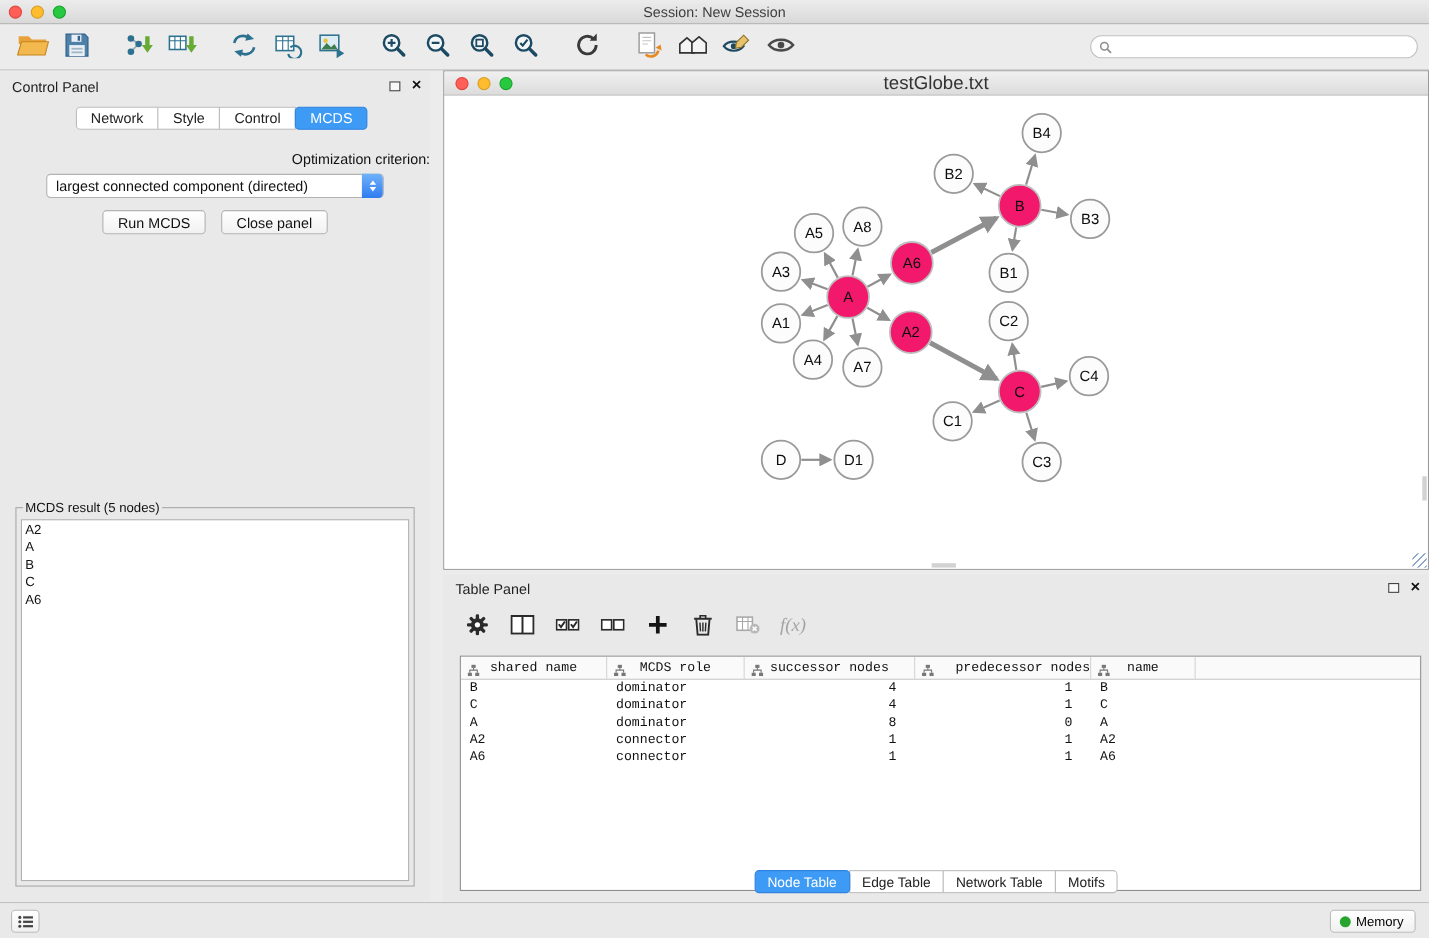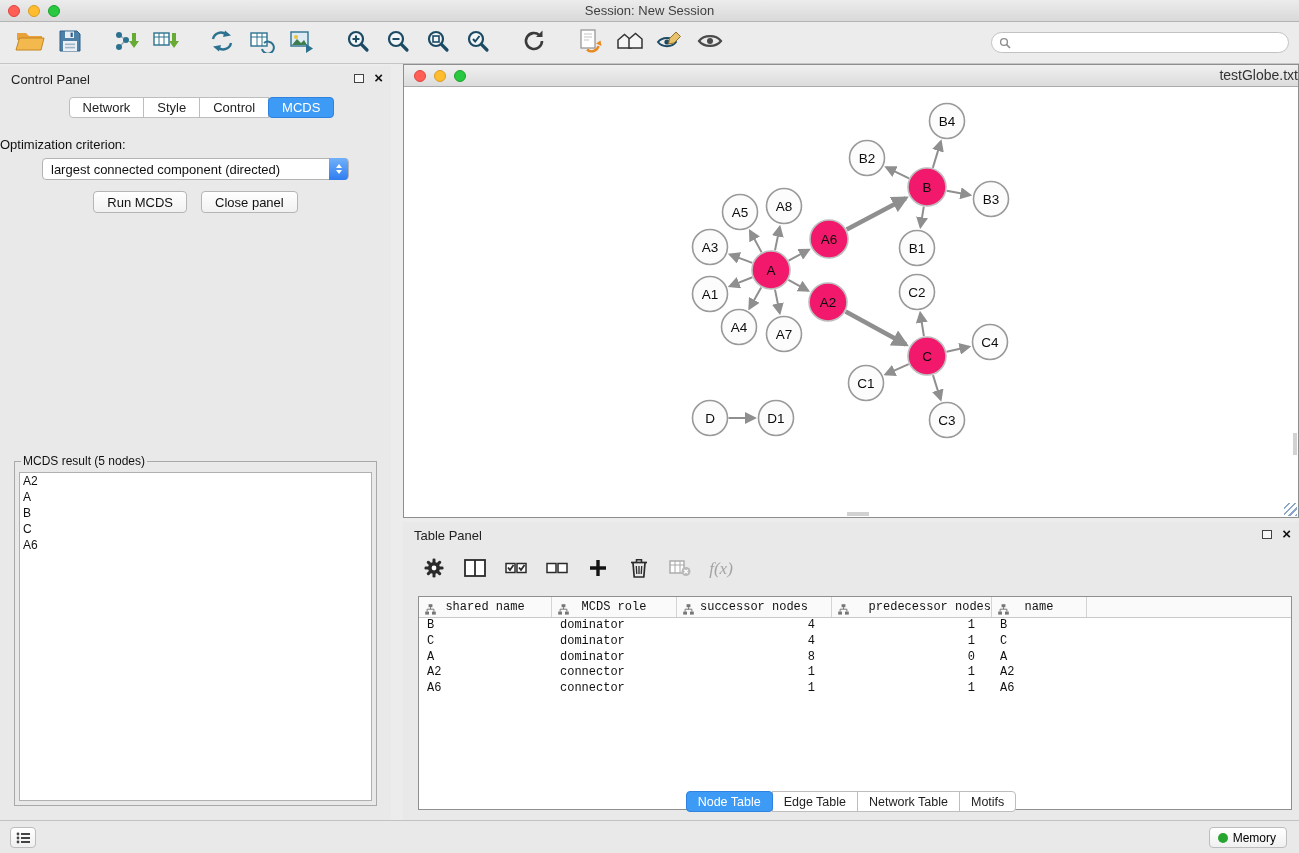--- a/index.html
+++ b/index.html
@@ -36,21 +36,21 @@
   .close-ic { font-size:15px; font-weight:bold; color:#111; line-height:14px; }
 
   
   .control-panel { position:absolute; left:0; top:66px; width:391px; height:754px; background:#e9e9e9; }
   .cp-tabs { position:absolute; top:31px; left:12px; right:0; display:flex; justify-content:center; }
   .cp-tab { padding:2px 13px; height:21px; background:#fff; border:1px solid #bdbdbd; margin-left:-1px;
     font-size:13px; line-height:16px; color:#222; }
   .cp-tab:first-child { border-radius:4px 0 0 4px; margin-left:0; }
   .cp-tab:last-child { border-radius:0 4px 4px 0; }
   .cp-tab.active { background:var(--accent,#3e9bf5); color:#fff; border-color:#2f82e0; border-radius:4px; position:relative; z-index:1; }
-  .opt-label { position:absolute; top:71px; left:0; right:0; text-align:left; font-size:13px; color:#111; }
+  .opt-label { position:absolute; top:71px; left:0; right:0; text-align:right; font-size:13px; color:#111; }
   .mac-select { position:absolute; top:92px; left:42px; width:307px; height:22px; background:#fff;
     border:1px solid #b3b3b3; border-radius:4px; font-size:13px; }
   .mac-select .sel-text { position:absolute; left:8px; top:3px; white-space:nowrap; }
   .mac-select .stepper { position:absolute; right:0; top:-1px; bottom:-1px; width:19px;
     background:linear-gradient(#71b1fb,#2e7cf0); border-radius:0 4px 4px 0; display:flex;
     flex-direction:column; align-items:center; justify-content:center; gap:2px; }
   .tri-up { width:0; height:0; border-left:3.5px solid transparent; border-right:3.5px solid transparent; border-bottom:4.5px solid #fff; }
   .tri-down { width:0; height:0; border-left:3.5px solid transparent; border-right:3.5px solid transparent; border-top:4.5px solid #fff; }
   .cp-buttons { position:absolute; top:125px; left:0; right:0; display:flex; justify-content:center; gap:14px; }
   .mac-btn { height:22px; padding:0 13px; background:linear-gradient(#ffffff,#f1f1f1);
@@ -60,21 +60,21 @@
   .result-box legend { font-size:12px; color:#111; padding:0 2px; margin-left:2px; }
   .mcds-list { width:100%; height:100%; background:#fff; border:1px solid #b0b0b0; overflow:hidden; }
   .mcds-item { font-size:12px; height:16px; line-height:16px; padding-left:3px; }
 
   
   .net-window { position:absolute; left:403px; top:64px; width:896px; height:454px;
     border:1px solid #8e8e8e; background:#fff; }
   .nw-titlebar { position:relative; height:22px; background:linear-gradient(#f0f0f0,#dcdcdc); border-bottom:1px solid #ababab; }
   .nw-traffic { position:absolute; left:10px; top:5px; display:flex; gap:8px; }
   .nw-traffic .tl { width:12px; height:12px; }
-  .nw-title { text-align:right; line-height:21px; font-size:14px; color:#333; }
+  .nw-title { text-align:center; line-height:21px; font-size:17px; color:#333; }
   .nw-canvas { position:relative; width:100%; height:430px; background:#fff; overflow:hidden; }
   .edge { stroke:#8f8f8f; stroke-width:2; }
   .edge.thick { stroke-width:4.5; }
   .node { fill:#fcfcfc; stroke:#9a9a9a; stroke-width:1.6; }
   .node.mcds { fill:var(--mcds,#f2186c); stroke:#bdbdbd; }
   .node-label { font-family:"Liberation Sans", sans-serif; font-size:13.5px; fill:#0d0d0d; text-anchor:middle; }
   .resize-grip { position:absolute; right:1px; bottom:1px; width:13px; height:13px;
     background:repeating-linear-gradient(135deg, transparent 0 3px, #8aa6c9 3px 4.5px); }
   .hstub { position:absolute; left:443px; bottom:1px; width:22px; height:4px; background:#d2d2d2; }
   .vstub { position:absolute; right:1px; top:346px; width:4px; height:22px; background:#d2d2d2; }

